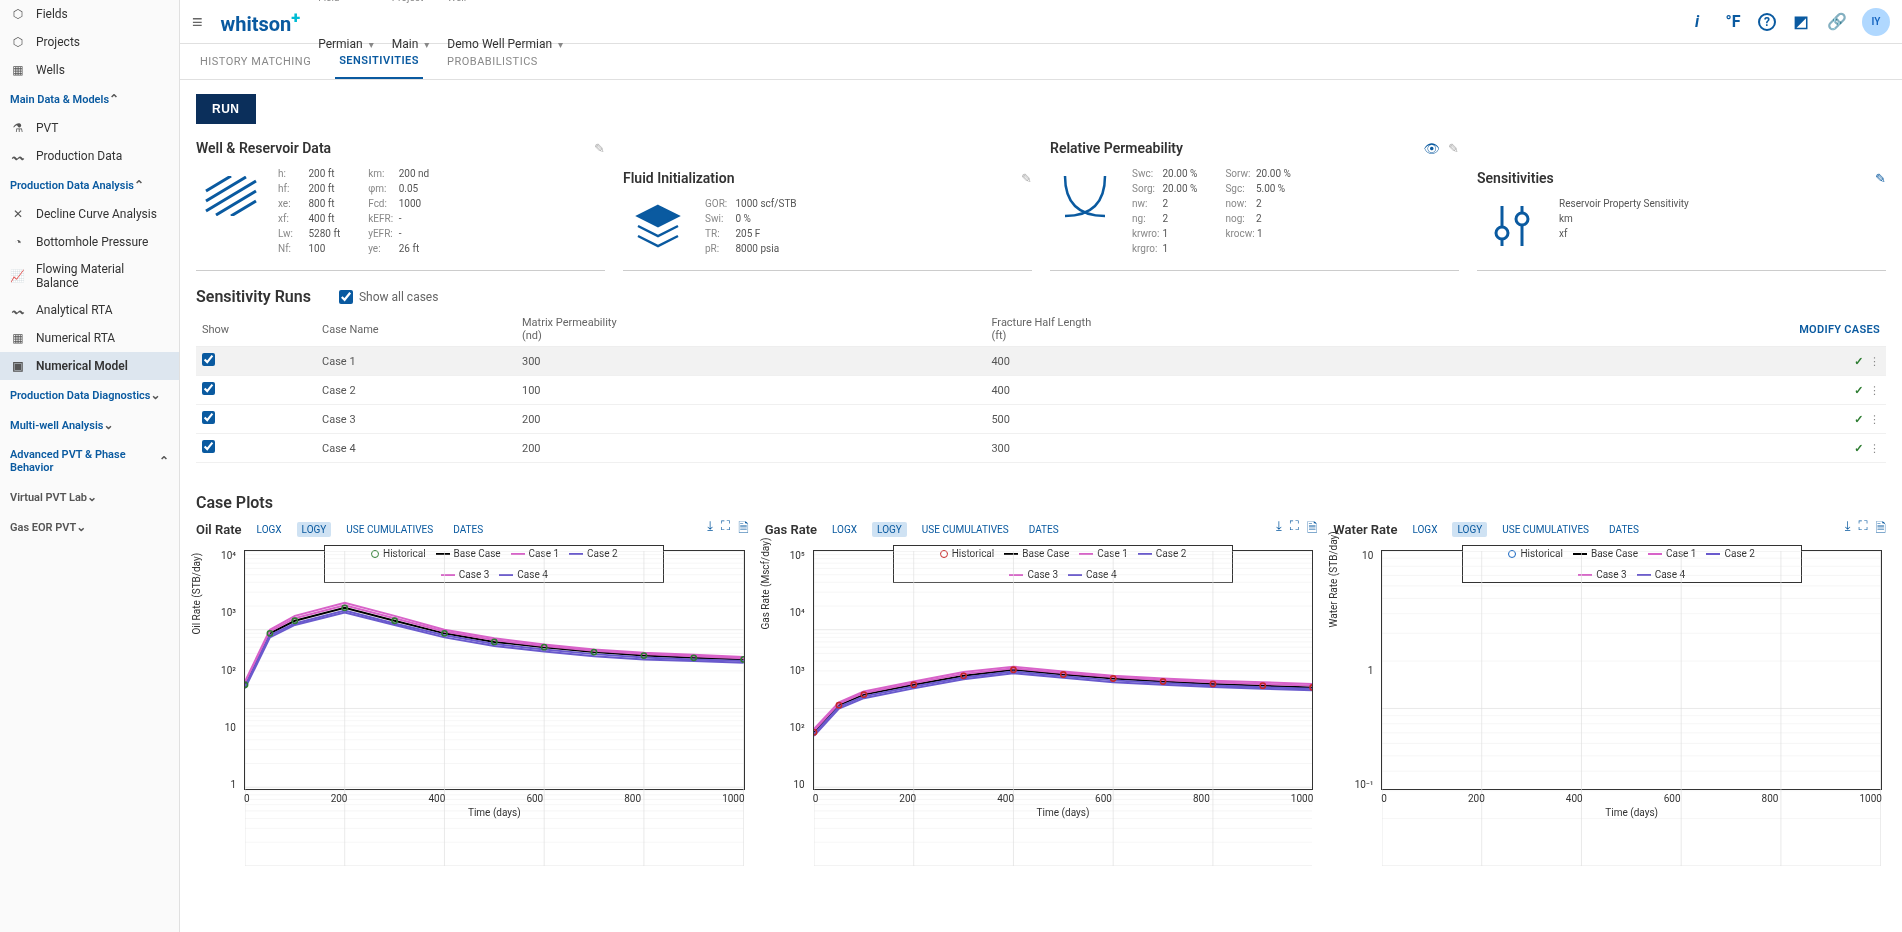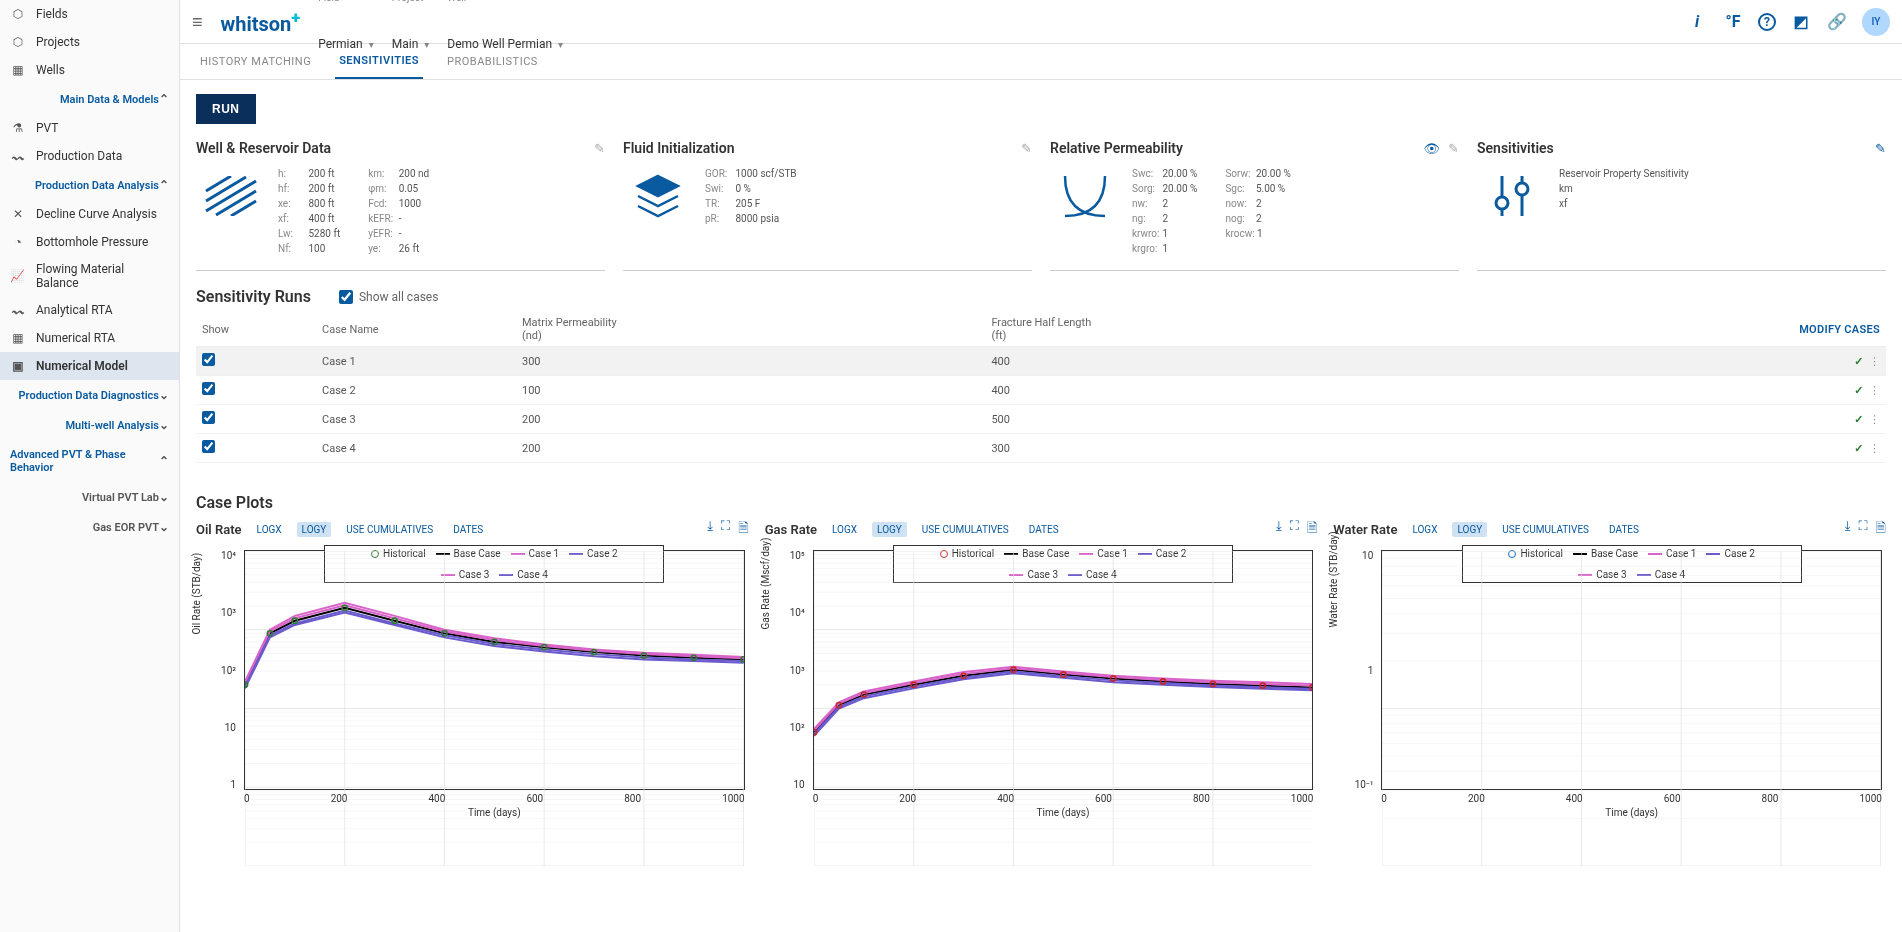--- a/index.html
+++ b/index.html
@@ -5,21 +5,21 @@
 * { box-sizing: border-box; margin: 0; padding: 0; }
 body { font-family: -apple-system, BlinkMacSystemFont, "Segoe UI", Roboto, sans-serif; font-size: 13px; color: #333; background: #fff; overflow: hidden; }
 
 .app { display: flex; height: 100vh; width: 100vw; }
 
 
 .sidebar { width: 180px; border-right: 1px solid #e0e0e0; background: #fafafa; overflow-y: auto; font-size: 12px; }
 .sidebar-item { display: flex; align-items: center; padding: 6px 10px; cursor: pointer; gap: 10px; color: #333; }
 .sidebar-item.active { background: #dde6ef; font-weight: 600; }
 .sidebar-item .icon { width: 16px; height: 16px; display: inline-flex; align-items: center; justify-content: center; color: #555; }
-.sidebar-section { display: flex; justify-content: flex-end; align-items: center; padding: 8px 10px; font-size: 11px; font-weight: 600; color: #0a5aa0; cursor: pointer; }
+.sidebar-section { display: flex; justify-content: flex-start; align-items: center; padding: 8px 10px; font-size: 11px; font-weight: 600; color: #0a5aa0; cursor: pointer; }
 .sidebar-section.plain { color: #555; }
 .chevron { font-size: 12px; color: #555; }
 
 
 .main { flex: 1; display: flex; flex-direction: column; overflow: hidden; }
 
 
 .topbar { display: flex; align-items: center; padding: 4px 12px; border-bottom: 1px solid #e0e0e0; gap: 18px; height: 44px; }
 .hamburger { color: #666; cursor: pointer; font-size: 18px; }
 .brand { font-size: 20px; font-weight: 700; color: #0a5aa0; }
@@ -35,21 +35,21 @@
 
 .tabs { display: flex; gap: 20px; padding: 0 16px; border-bottom: 1px solid #e0e0e0; height: 36px; align-items: center; font-size: 11px; letter-spacing: 0.5px; }
 .tab { color: #888; padding: 10px 4px; cursor: pointer; text-transform: uppercase; }
 .tab.active { color: #0a5aa0; font-weight: 600; border-bottom: 2px solid #0a5aa0; }
 
 .content { flex: 1; overflow-y: auto; padding: 14px 16px; }
 
 .run-btn { background: #0b2f5b; color: #fff; border: none; padding: 8px 16px; border-radius: 0; font-weight: 700; font-size: 12px; cursor: pointer; letter-spacing: 0.5px; }
 
 
-.cards { display: flex; gap: 18px; margin: 16px 0; }
+.cards { display: flex; gap: 18px; margin: 16px 0; align-items: flex-end; }
 .card { flex: 1; border-bottom: 1px solid #ccc; padding: 0 0 14px 0; }
 .card-head { display: flex; justify-content: space-between; align-items: center; margin-bottom: 10px; }
 .card-title { font-size: 14px; font-weight: 600; color: #333; }
 .card-icons { display: flex; gap: 8px; color: #aaa; }
 .card-icons .blue { color: #0a5aa0; }
 .card-body { display: flex; gap: 12px; font-size: 10px; color: #555; }
 .card-icon-main { width: 70px; height: 60px; display: flex; align-items: center; justify-content: center; color: #0a5aa0; }
 .card-cols { display: flex; gap: 28px; }
 .card-col div { line-height: 1.5; }
 .card-col .lbl { display: inline-block; min-width: 28px; color: #888; }

